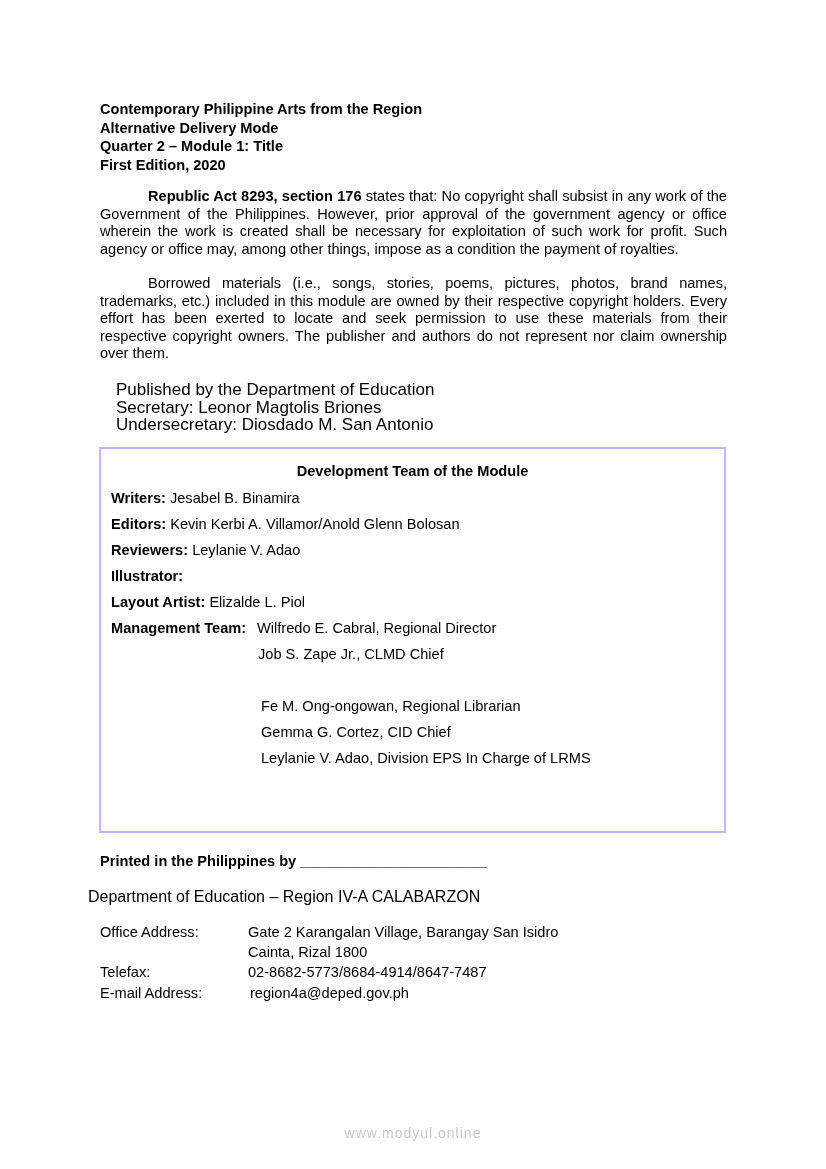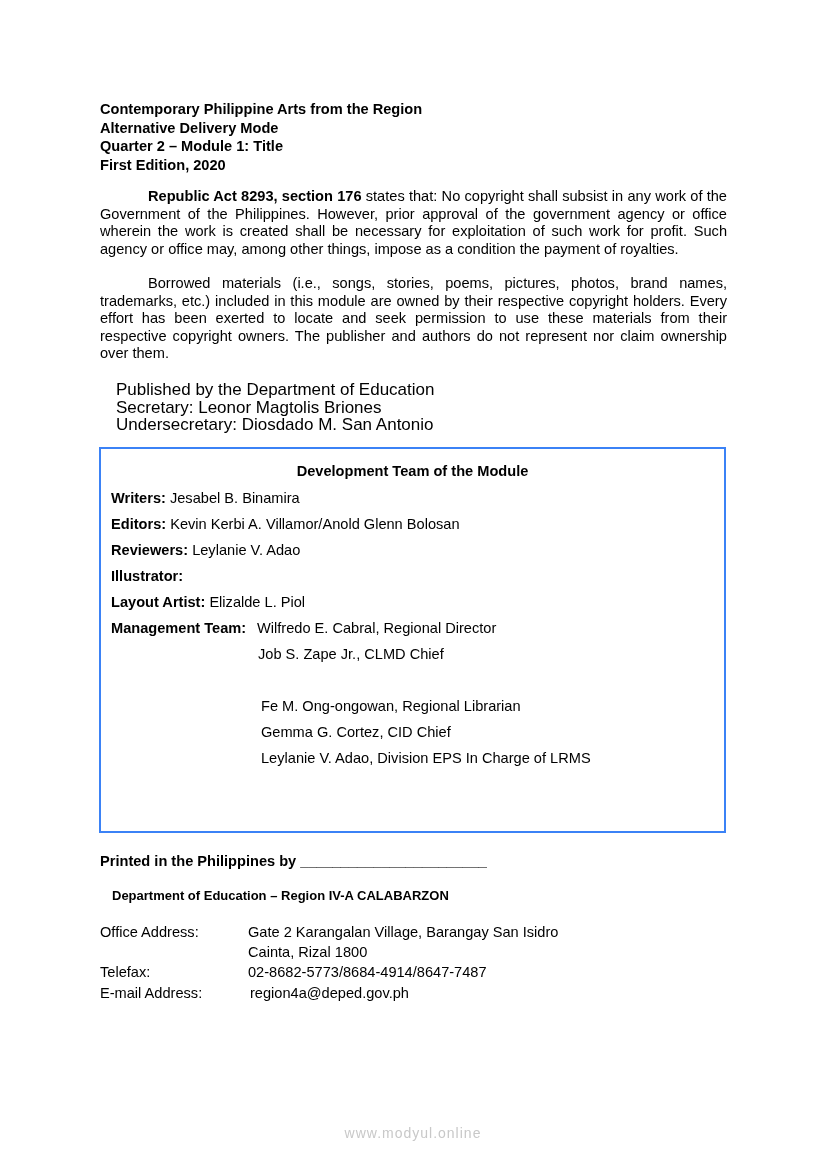--- a/index.html
+++ b/index.html
@@ -44,21 +44,21 @@
       line-height: 17.6px;
       font-size: 17px;
     }
     .publisher div { white-space: nowrap; }
 
     .devteam-box {
       left: 99px;
       top: 447px;
       width: 623px;
       height: 382px;
-      border: 2px solid #3b82f6;
+      border: 2px solid #c4b5fd;
     }
     .devteam-title {
       position: absolute;
       left: 0;
       right: 0;
       top: 14px;
       text-align: center;
       font-weight: bold;
       font-size: 14.6px;
     }
@@ -76,24 +76,24 @@
     }
 
     .printed {
       left: 100px;
       top: 853px;
       font-weight: bold;
       font-size: 14.6px;
       white-space: nowrap;
     }
     .deped-region {
-      left: 112px;
+      left: 88px;
       top: 888px;
-      font-weight: bold;
-      font-size: 13px;
+      font-weight: normal;
+      font-size: 16px;
       white-space: nowrap;
     }
     .contact-label {
       left: 100px;
       font-size: 14.6px;
       white-space: nowrap;
     }
     .contact-value {
       left: 248px;
       font-size: 14.6px;

